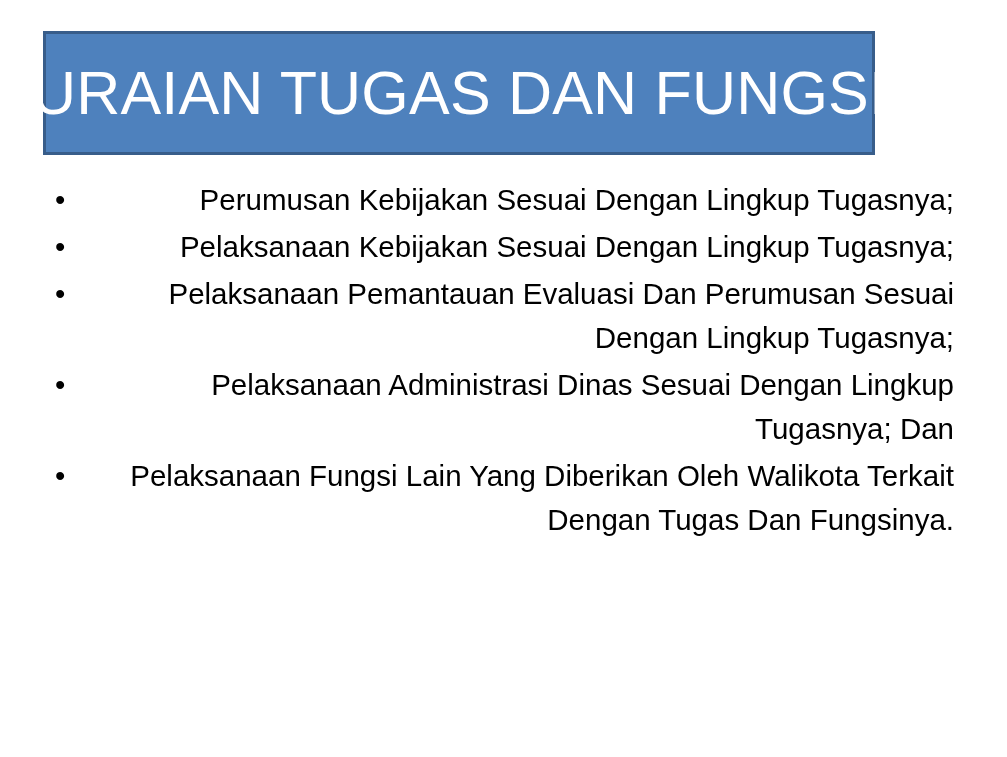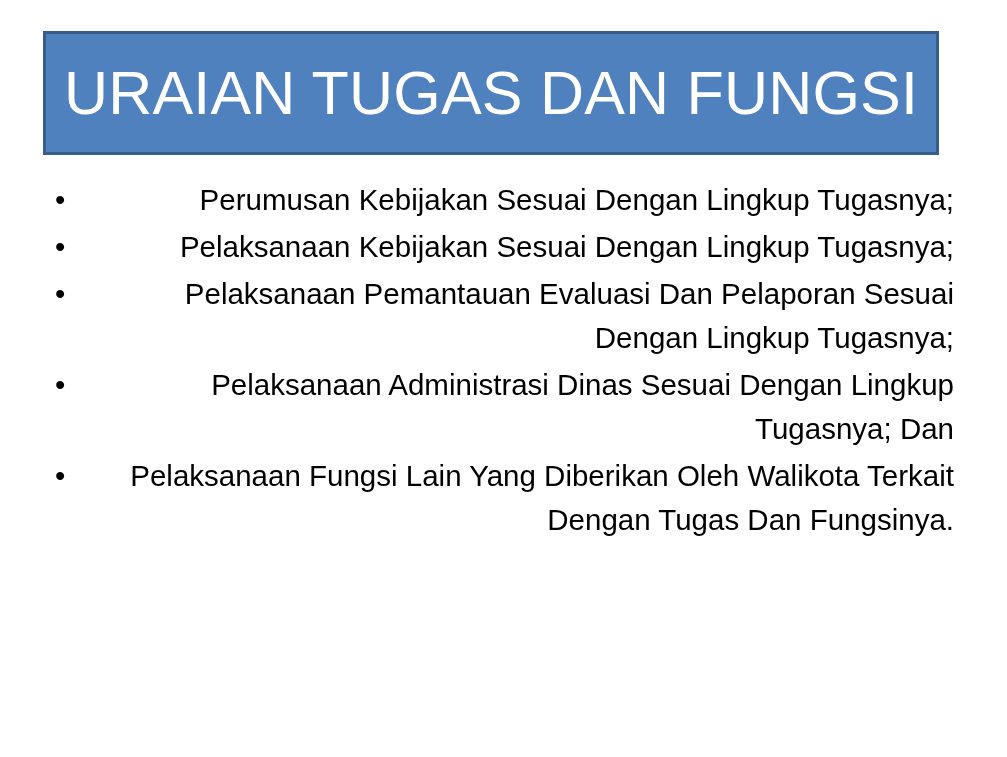--- a/index.html
+++ b/index.html
@@ -21,21 +21,21 @@
     width: 1007px;
     height: 757px;
     background: #ffffff;
   }
 
   
   .title-banner {
     position: absolute;
     left: 43px;
     top: 31px;
-    width: 896px;
+    width: 832px;
     height: 124px;
     box-sizing: border-box;
     background: #4e81bd;
     border: 3px solid #385d8a;
     display: flex;
     align-items: center;
     justify-content: center;
   }
 
   .title-text {
@@ -116,21 +116,21 @@
       <span class="bullet-text">Perumusan Kebijakan Sesuai Dengan Lingkup Tugasnya;</span>
     </li>
 
     <li class="bullet-item single-line">
       <span class="bullet-marker">•</span>
       <span class="bullet-text">Pelaksanaan Kebijakan Sesuai Dengan Lingkup Tugasnya;</span>
     </li>
 
     <li class="bullet-item">
       <span class="bullet-marker">•</span>
-      <span class="bullet-text">Pelaksanaan Pemantauan Evaluasi Dan Pelaporan Sesuai Dengan Lingkup Tugasnya;</span>
+      <span class="bullet-text">Pelaksanaan Pemantauan Evaluasi Dan Perumusan Sesuai Dengan Lingkup Tugasnya;</span>
     </li>
 
     <li class="bullet-item">
       <span class="bullet-marker">•</span>
       <span class="bullet-text">Pelaksanaan Administrasi Dinas Sesuai Dengan Lingkup Tugasnya; Dan</span>
     </li>
 
     <li class="bullet-item">
       <span class="bullet-marker">•</span>
       <span class="bullet-text">Pelaksanaan Fungsi Lain Yang Diberikan Oleh Walikota Terkait Dengan Tugas Dan Fungsinya.</span>

